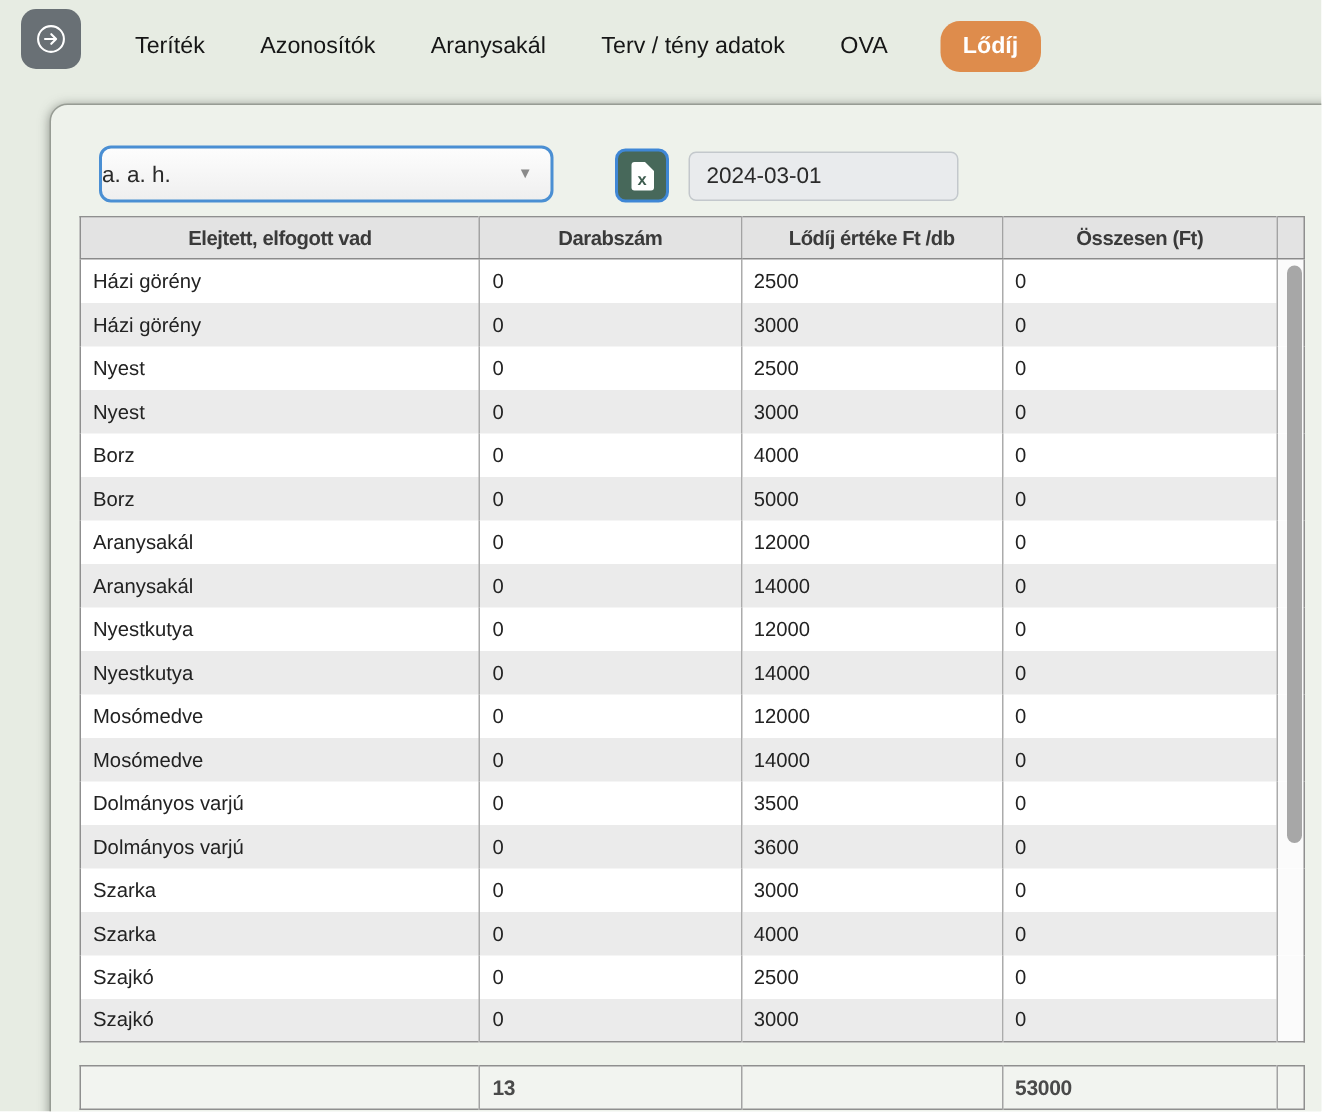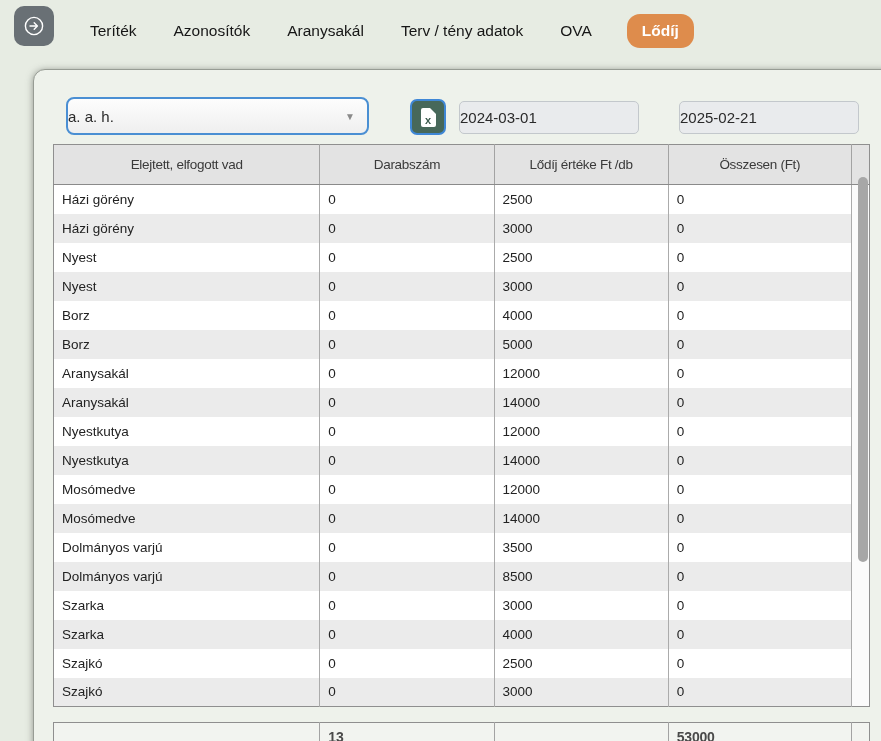--- a/index.html
+++ b/index.html
@@ -62,35 +62,35 @@
   }
   .file-icon::before{
     content:''; position:absolute; top:0; right:0;
     border-style:solid; border-width:0 6px 6px 0;
     border-color:transparent #47685a transparent transparent;
   }
   .file-icon .fx{ font-size:11px; font-weight:700; color:#3d5c4f; line-height:13px; }
   .date-input{
     position:absolute; top:31px; width:180px; height:33px;
     background:#e9ebed; border:1px solid #c3c8cc; border-radius:5px;
-    font-size:15px; color:#2a2a2a; 
+    font-size:15px; color:#2a2a2a; padding-left:11px;
     font-family:"Liberation Sans", sans-serif;
   }
   .date-from{ left:425px; }
   .date-to{ left:645px; }
 
   
   .table-area{ position:absolute; left:19px; top:74px; width:817px; }
   table{ border-collapse:collapse; table-layout:fixed; width:817px; }
   col.c0{ width:266px; } col.c1{ width:174px; } col.c2{ width:174px; }
   col.c3{ width:183px; } col.c4{ width:18px; }
   .main-table{ border:1px solid #8f8f8f; background:#ffffff; }
   .main-table th{
-    height:40px; background:#e3e3e3; color:#3a3a3a;
-    font-size:13.5px; font-weight:400; letter-spacing:-.3px;
+    height:28px; background:#e3e3e3; color:#3a3a3a;
+    font-size:13.5px; font-weight:700; letter-spacing:-.3px;
     border-bottom:1px solid #8a8a8a; border-right:1px solid #a3a3a3;
     text-align:center; overflow:hidden; white-space:nowrap;
   }
   .main-table th:last-child, .main-table td:last-child{ border-right:none; }
   .main-table td{
     height:29px; font-size:13.5px; color:#222222;
     border-right:1px solid #ababab; padding-left:8px;
     overflow:hidden; white-space:nowrap; background:#ffffff;
   }
   .main-table tr.alt td{ background:#ebebeb; }
@@ -138,21 +138,20 @@
       <span class="caret">▼</span>
     </div>
 
     <button class="export-btn" style="background: rgb(71, 104, 90);">
       <span class="file-icon">
         <span class="fx">x</span>
       </span>
     </button>
 
     <input class="date-input date-from" readonly="" value="2024-03-01" style="">
-    <input class="date-input date-to" readonly="" value="2025-02-21" style="">
 
     <div class="table-area">
       <table class="main-table">
         <colgroup>
           <col class="c0">
             <col class="c1">
             <col class="c2">
             <col class="c3">
             <col class="c4">
         </colgroup>
@@ -253,21 +252,21 @@
             <tr>
               <td>Dolmányos varjú</td>
               <td>0</td>
               <td>3500</td>
               <td>0</td>
               <td class="sbcell"></td>
             </tr>
             <tr class="alt">
               <td>Dolmányos varjú</td>
               <td>0</td>
-              <td>8500</td>
+              <td>3600</td>
               <td>0</td>
               <td class="sbcell"></td>
             </tr>
             <tr>
               <td>Szarka</td>
               <td>0</td>
               <td>3000</td>
               <td>0</td>
               <td class="sbcell"></td>
             </tr>

